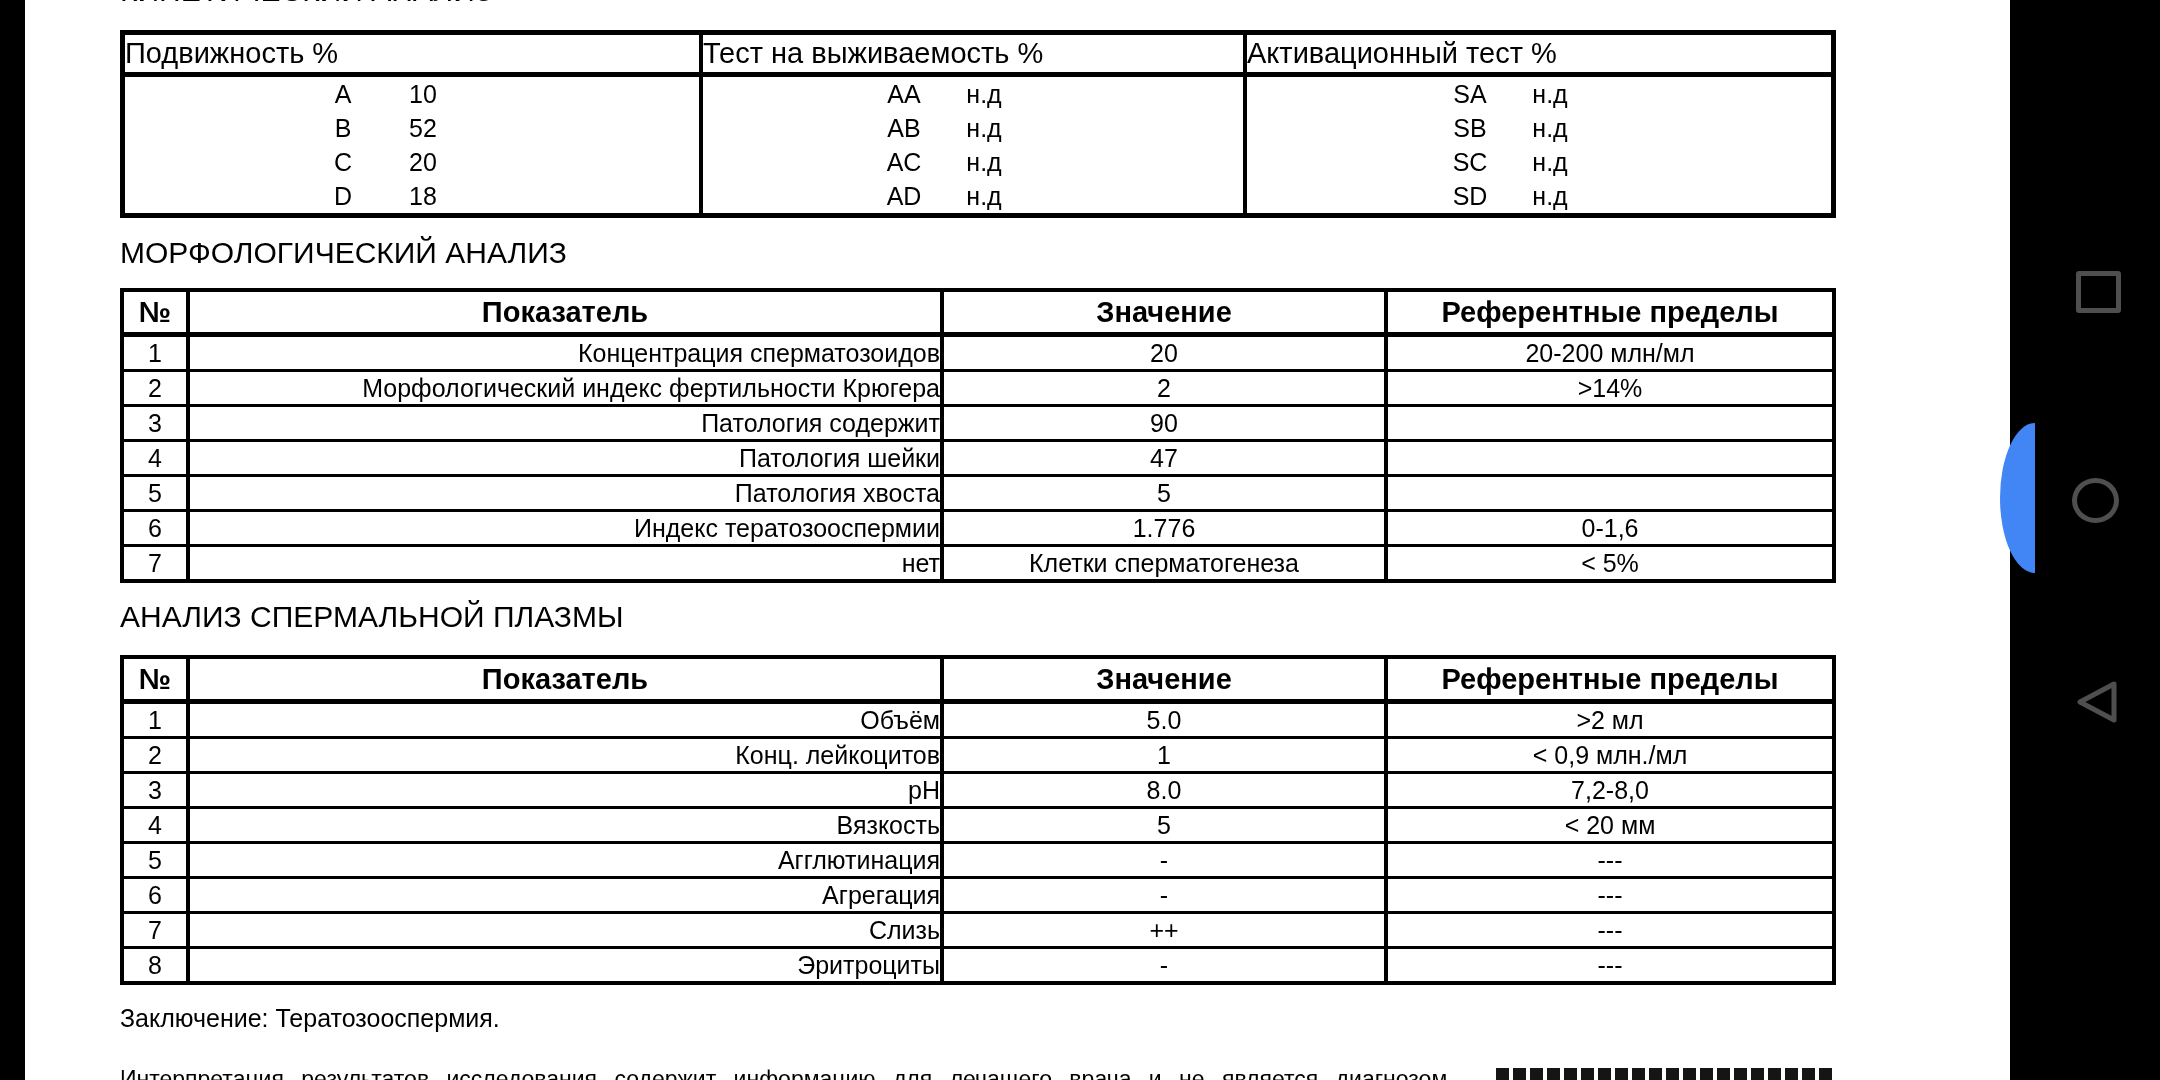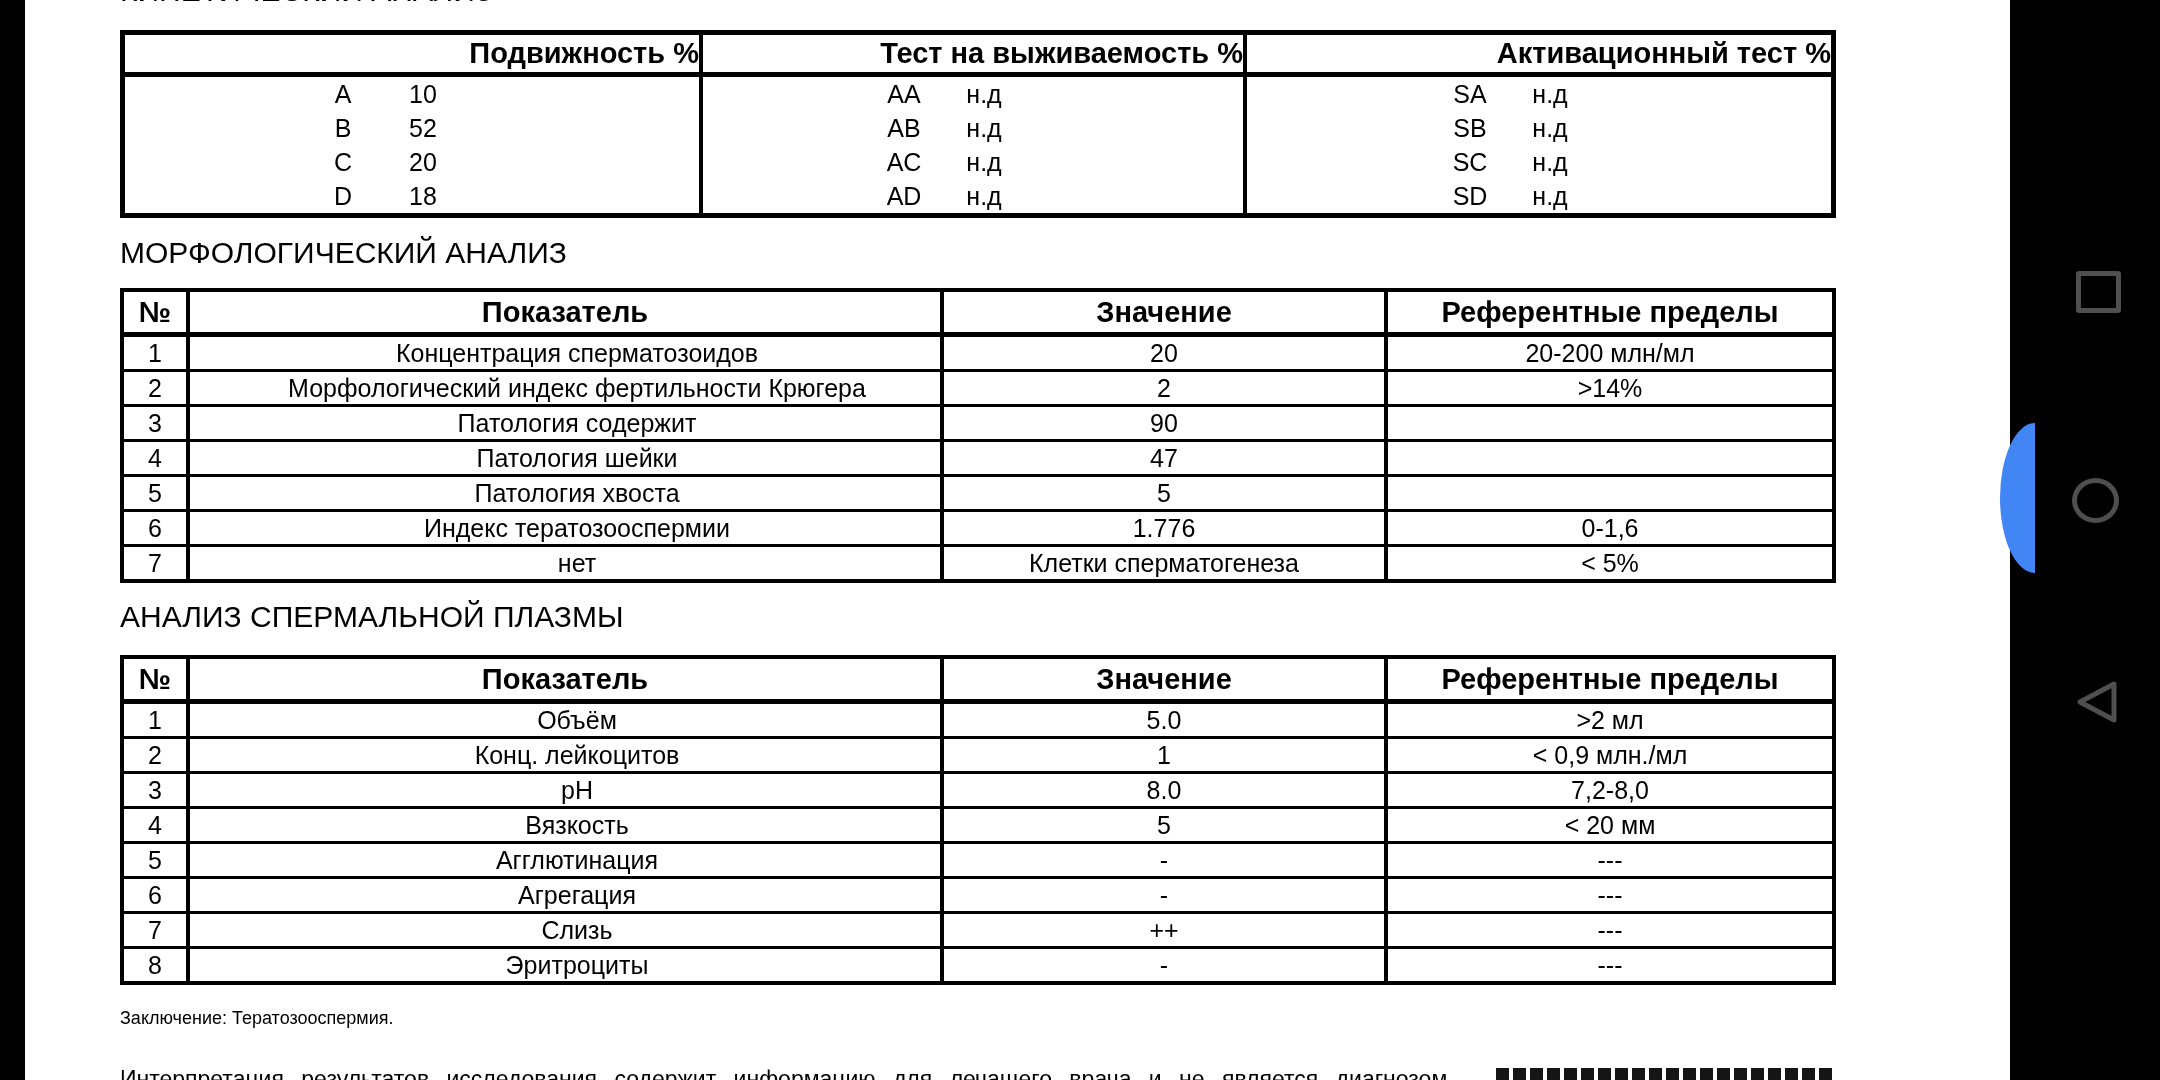--- a/index.html
+++ b/index.html
@@ -8,42 +8,42 @@
           font-family:"Liberation Sans",sans-serif;color:#000}
   
   #page{position:absolute;left:25px;top:0;width:1985px;height:1080px;background:#fff;overflow:hidden}
 
   .sec-title{position:absolute;left:95px;width:1716px;text-align:left;font-weight:normal;
              font-size:30px;line-height:34px;white-space:nowrap}
 
   
   #kinetic-table{position:absolute;left:95px;top:30px;width:1716px;border:5px solid #000;background:#fff}
   .k-head{display:grid;grid-template-columns:578px 544px 584px;border-bottom:5px solid #000}
-  .k-head > div{height:37px;line-height:37px;text-align:right;font-weight:bold;font-size:29px}
+  .k-head > div{height:37px;line-height:37px;text-align:left;font-weight:normal;font-size:29px}
   .k-body{display:grid;grid-template-columns:578px 544px 584px}
   .k-head > div:nth-child(1),.k-head > div:nth-child(2),
   .k-col:nth-child(1),.k-col:nth-child(2){border-right:4px solid #000}
   .k-col{padding:0}
   .pair{height:34px;line-height:34px;display:flex;justify-content:center;font-size:25px;transform:translateX(-24px)}
   .pair .k{width:70px;text-align:center}
   .pair .v{width:90px;text-align:center}
 
   
   .d-table{position:absolute;left:95px;width:1716px;border:4px solid #000;background:#fff}
   .d-row{display:grid;grid-template-columns:66px 754px 444px 444px}
   .d-row > div{overflow:hidden;white-space:nowrap}
   .d-head{border-bottom:5px solid #000}
   .d-head > div{height:40px;line-height:40px;font-weight:bold;font-size:29px;text-align:center}
   .d-body .d-row{border-top:3px solid #000}
   .d-body .d-row:first-child{border-top:none}
   .d-body .d-row > div{height:32px;line-height:32px;font-size:25px;text-align:center}
   .d-row > div:nth-child(1),.d-row > div:nth-child(2),.d-row > div:nth-child(3){border-right:4px solid #000}
-  .d-body .d-row > div:nth-child(2){text-align:center;padding-left:24px}
-
-  #conclusion{position:absolute;left:95px;top:1002px;font-size:18px;line-height:32px}
+  .d-body .d-row > div:nth-child(2){text-align:right;padding-left:24px}
+
+  #conclusion{position:absolute;left:95px;top:1002px;font-size:25px;line-height:32px}
 
   #footer-line{position:absolute;left:95px;top:1064px;width:1716px;display:flex;align-items:flex-start;
                font-size:23px;line-height:30px;white-space:nowrap}
   #footer-line .note{flex:1;word-spacing:11px;overflow:hidden}
   #footer-sign{width:340px;height:18px;margin-left:18px;margin-top:4px;
                background:repeating-linear-gradient(90deg,#151515 0 13px,#fff 13px 17px);
                border-bottom:3px solid #111}
 
   
   #nav-recents{position:absolute;left:2076px;top:271px;width:45px;height:42px;

